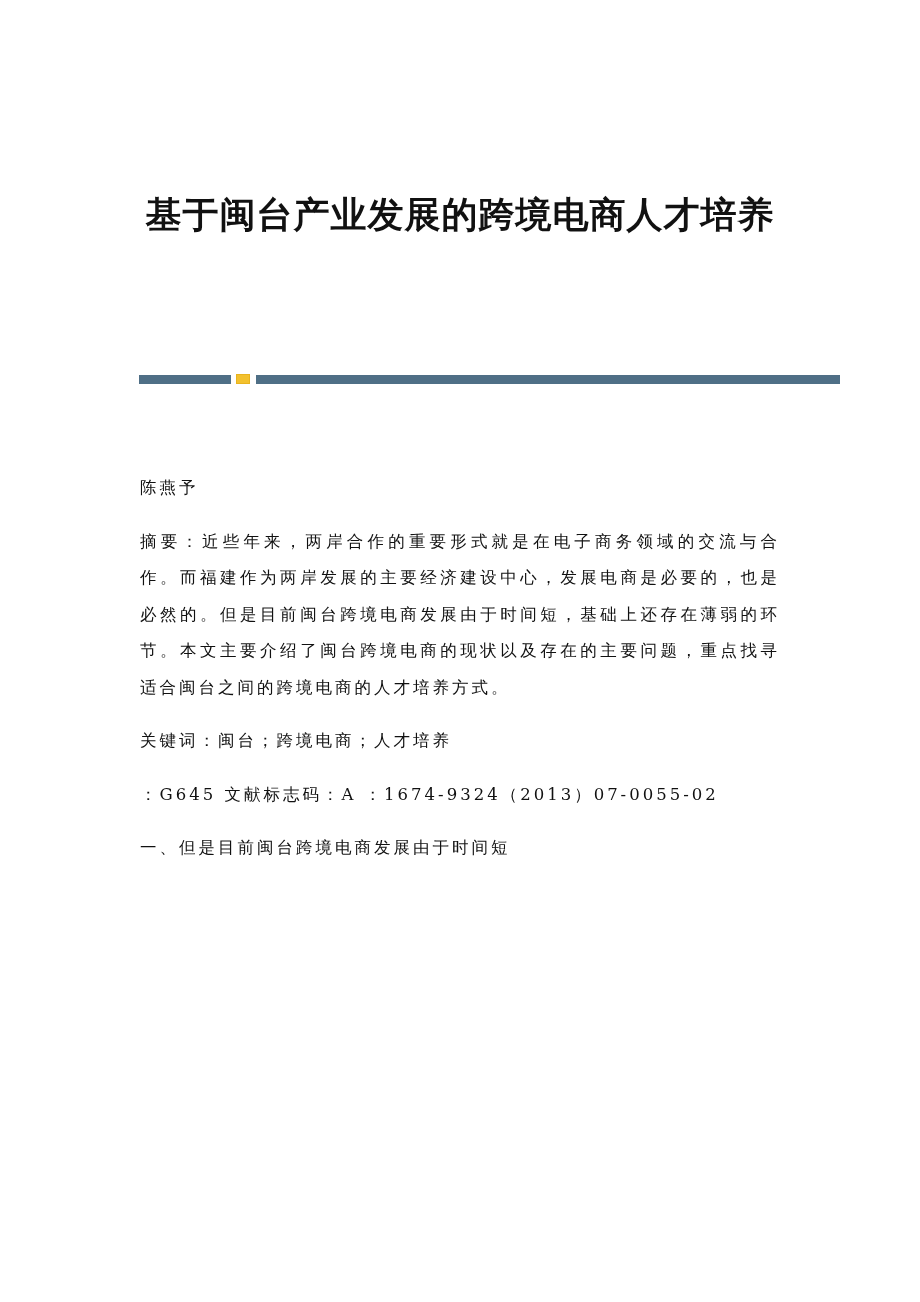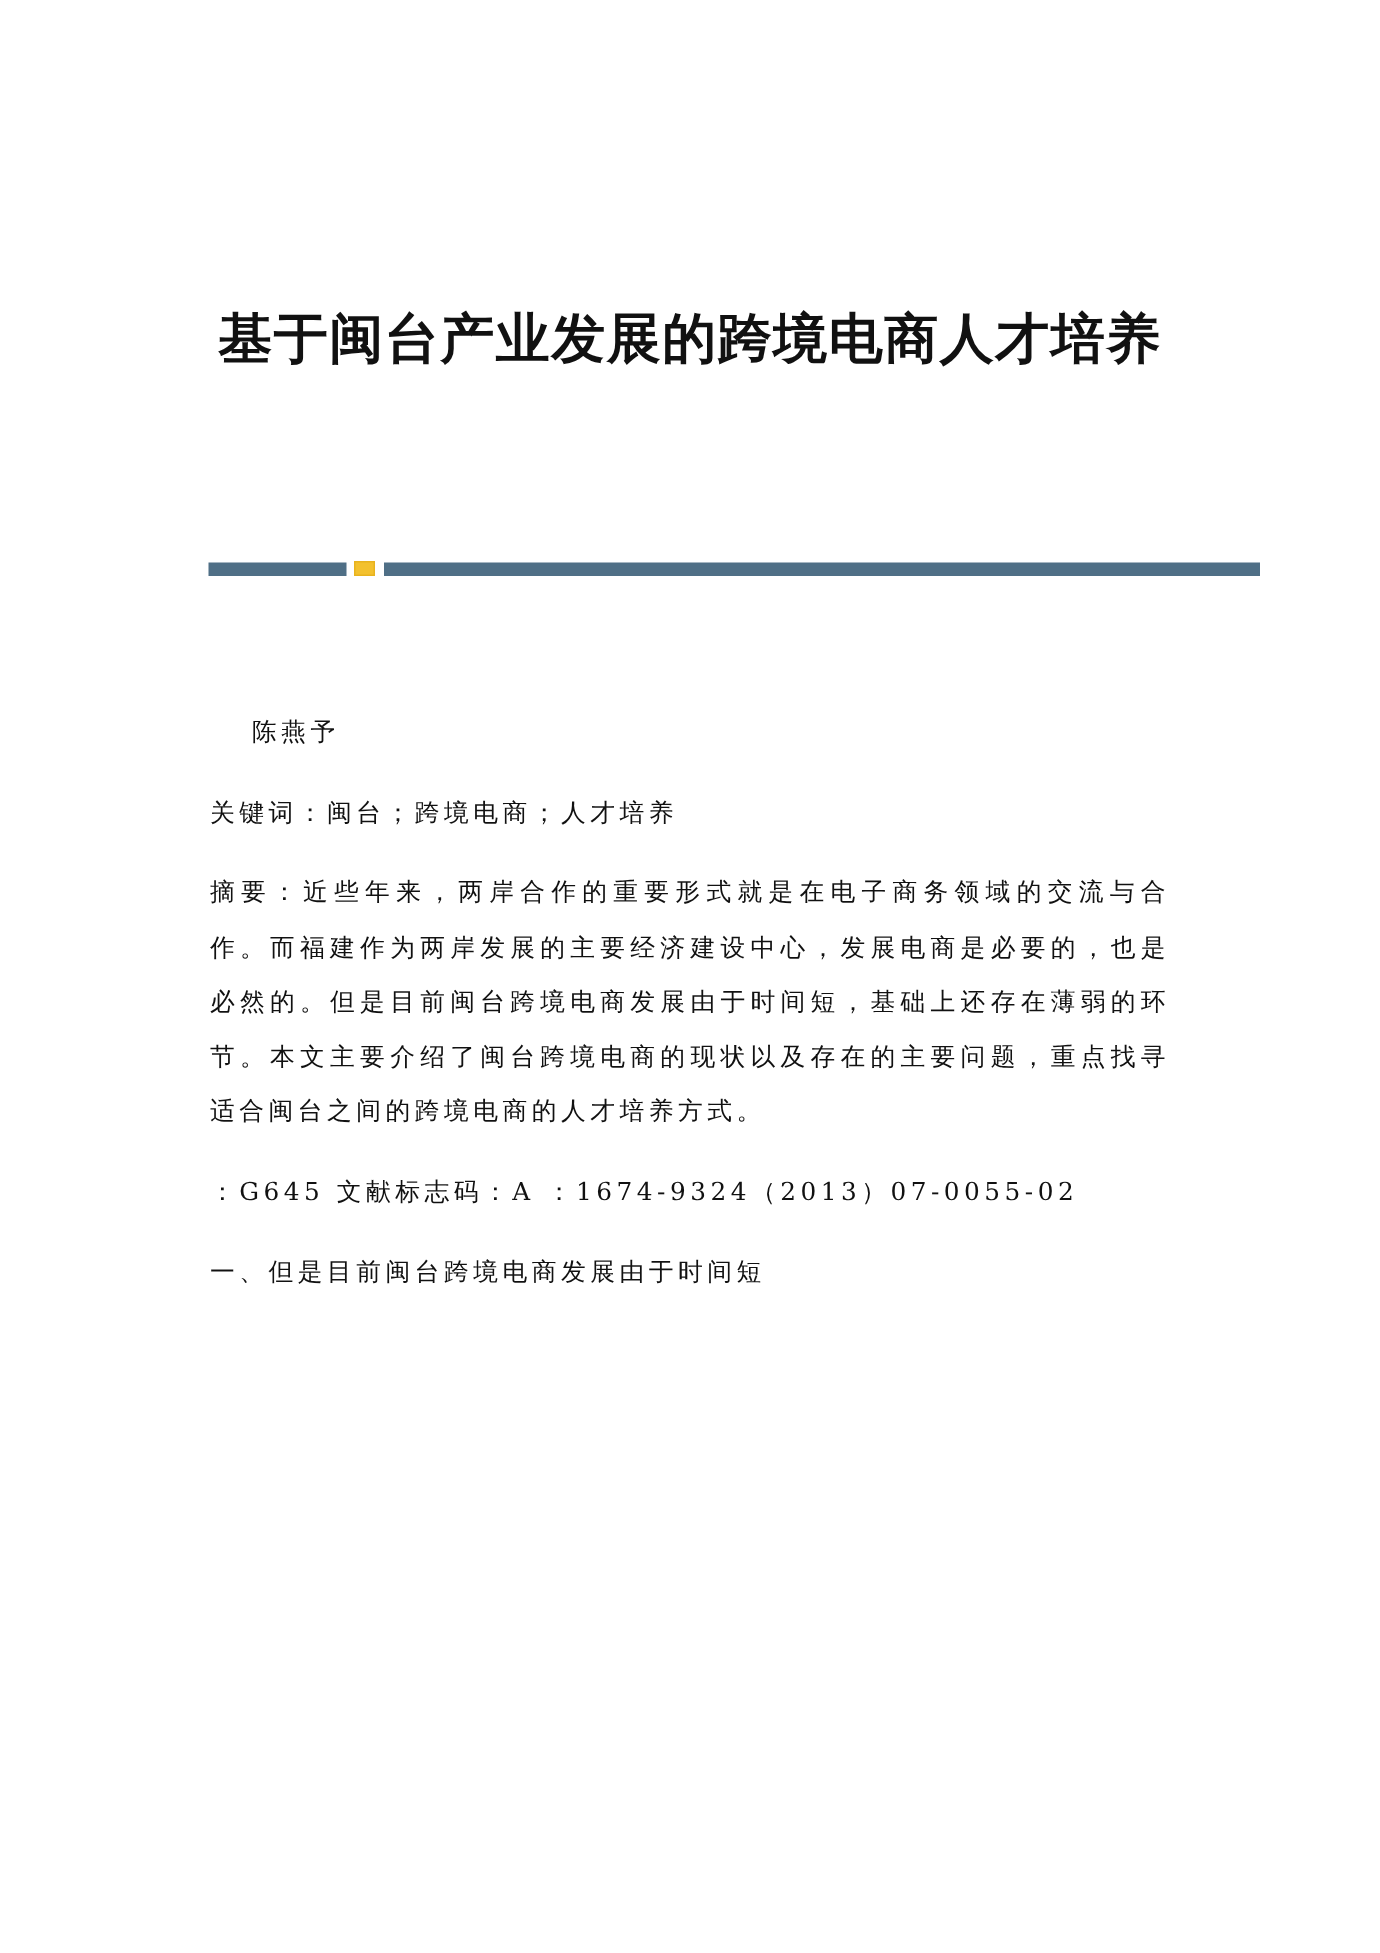--- a/index.html
+++ b/index.html
@@ -1,39 +1,39 @@
 <!DOCTYPE html>
 <html><head>
   <meta charset="utf-8">
   <style>
     html, body { margin: 0; padding: 0; background: #ffffff; }
     body { width: 920px; height: 1302px; position: relative; overflow: hidden;
            font-family: "DejaVu Serif", "Liberation Serif", serif; color: #111; }
-    .title { position: absolute; left: 0; width: 920px; top: 202px; text-align: center;
+    .title { position: absolute; left: 0; width: 920px; top: 190px; text-align: center;
              font-family: "DejaVu Sans", "Liberation Sans", sans-serif;
              font-size: 36px; font-weight: bold; letter-spacing: 1px; color: #111; line-height: 50px; }
     .divider { position: absolute; top: 375px; left: 139px; width: 701px; height: 9px; }
     .divider .seg-left { position: absolute; left: 0; top: 0; width: 92px; height: 9px; background: #4f6f86; }
     .divider .ornament { position: absolute; left: 97px; top: -1px; width: 14px; height: 10px;
                          background: #f3c12e; border: 1px solid #e8b31e; box-sizing: border-box; }
     .divider .seg-right { position: absolute; left: 117px; top: 0; right: 0; height: 9px; background: #4f6f86; }
     .content { position: absolute; left: 140px; top: 470px; width: 640px; }
     .para { font-size: 16.5px; line-height: 36.5px; margin: 0 0 17px 0; letter-spacing: 3px; text-align: justify; }
-    .author { margin-bottom: 17px; margin-left: 28px; }
+    .author { margin-bottom: 17px; }
   </style>
 </head>
 <body>
 
 <div class="title">基于闽台产业发展的跨境电商人才培养</div>
 
 <div class="divider">
   <div class="seg-left"></div>
   <div class="ornament"></div>
   <div class="seg-right"></div>
 </div>
 
 <div class="content">
   <p class="para author">陈燕予</p>
+  <p class="para">摘要：近些年来，两岸合作的重要形式就是在电子商务领域的交流与合作。而福建作为两岸发展的主要经济建设中心，发展电商是必要的，也是必然的。但是目前闽台跨境电商发展由于时间短，基础上还存在薄弱的环节。本文主要介绍了闽台跨境电商的现状以及存在的主要问题，重点找寻适合闽台之间的跨境电商的人才培养方式。</p>
   <p class="para">关键词：闽台；跨境电商；人才培养</p>
-  <p class="para">摘要：近些年来，两岸合作的重要形式就是在电子商务领域的交流与合作。而福建作为两岸发展的主要经济建设中心，发展电商是必要的，也是必然的。但是目前闽台跨境电商发展由于时间短，基础上还存在薄弱的环节。本文主要介绍了闽台跨境电商的现状以及存在的主要问题，重点找寻适合闽台之间的跨境电商的人才培养方式。</p>
   <p class="para">：G645 文献标志码：A ：1674-9324（2013）07-0055-02</p>
   <p class="para">一、但是目前闽台跨境电商发展由于时间短</p>
 </div>
 
 </body></html>

